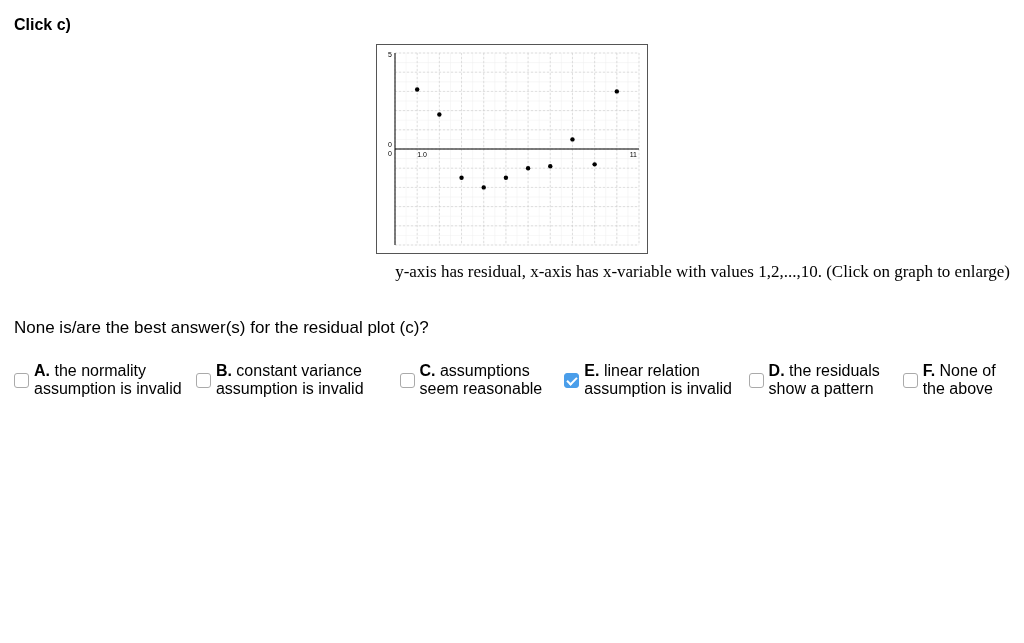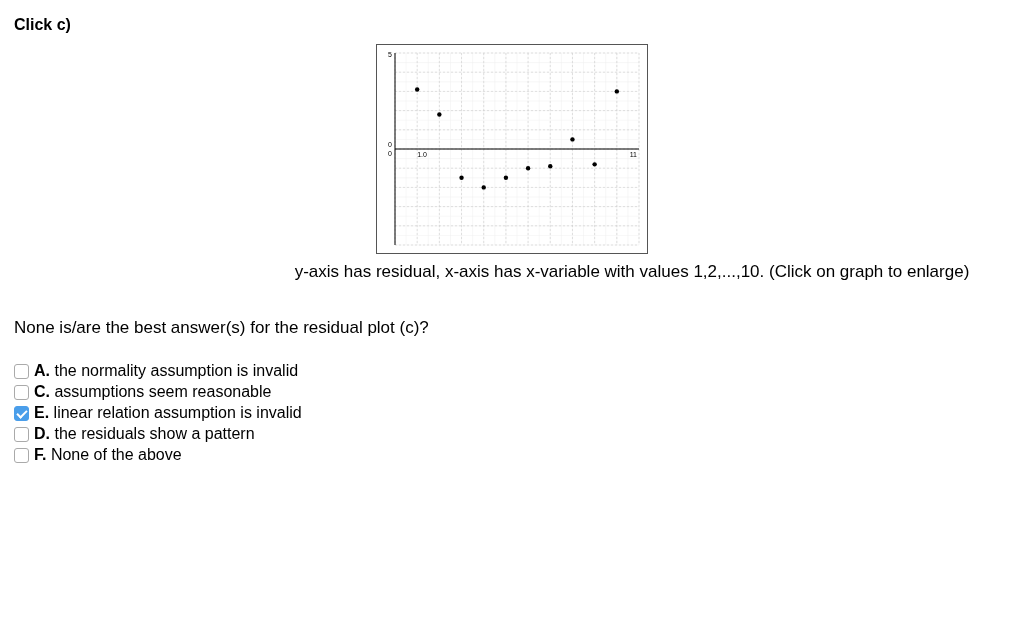--- a/index.html
+++ b/index.html
@@ -26,33 +26,34 @@
     }
     .chart-box {
       width: 272px;
       height: 210px;
       border: 1px solid #555;
       position: relative;
       background: #fff;
       cursor: pointer;
     }
     .caption {
-      text-align: center;
+      text-align: right;
       margin-top: 8px;
       margin-left: 240px;
       font-size: 17px;
+      font-family: Liberation Serif, serif;
     }
     .question-text {
       margin-top: 36px;
       margin-bottom: 24px;
       font-size: 17px;
     }
     .options {
       display: flex;
-      flex-direction: column;
+      flex-direction: row;
       row-gap: 3px;
     }
     .option {
       display: flex;
       align-items: center;
     }
     .checkbox {
       width: 15px;
       height: 15px;
       border: 1px solid #aaa;
@@ -190,20 +191,24 @@
 
 <div class="question-text">None is/are the best answer(s) for the residual plot (c)?</div>
 
 <div class="options">
     <div class="option">
       <div class="checkbox"></div>
       <div class="option-label"><span class="letter">A.</span><span> the normality assumption is invalid</span></div>
     </div>
     <div class="option">
       <div class="checkbox"></div>
+      <div class="option-label"><span class="letter">B.</span><span> constant variance assumption is invalid</span></div>
+    </div>
+    <div class="option">
+      <div class="checkbox"></div>
       <div class="option-label"><span class="letter">C.</span><span> assumptions seem reasonable</span></div>
     </div>
     <div class="option">
       <div class="checkbox checked"></div>
       <div class="option-label"><span class="letter">E.</span><span> linear relation assumption is invalid</span></div>
     </div>
     <div class="option">
       <div class="checkbox"></div>
       <div class="option-label"><span class="letter">D.</span><span> the residuals show a pattern</span></div>
     </div>

